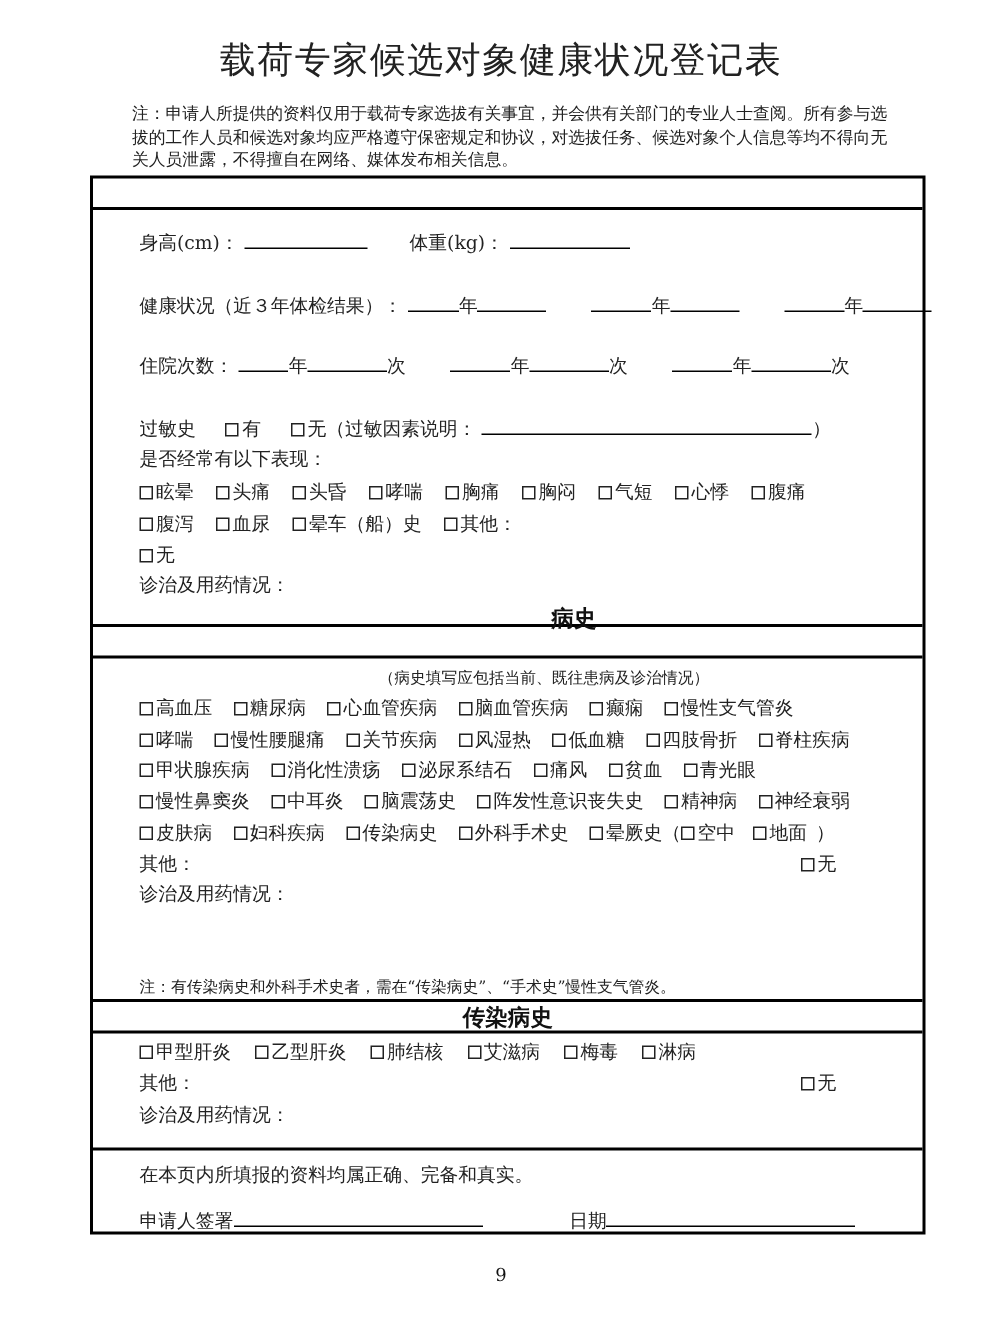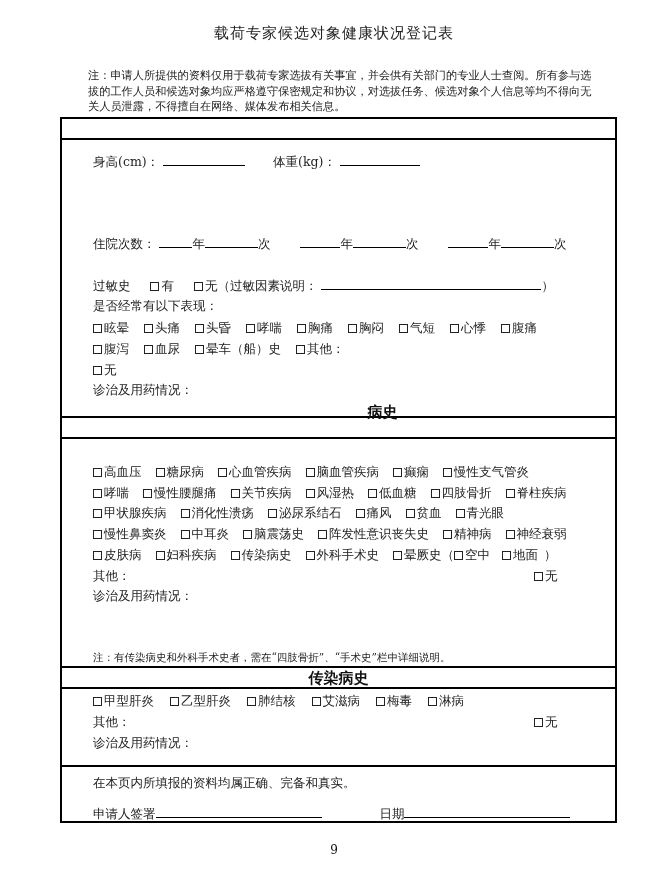--- a/index.html
+++ b/index.html
@@ -1,18 +1,18 @@
 <!DOCTYPE html>
 <html><head>
 <meta charset="utf-8">
 <style>
   * { box-sizing: border-box; margin: 0; padding: 0; }
   html, body { width: 668px; height: 883px; background: #ffffff; overflow: hidden; }
   body { position: relative; font-family: "DejaVu Serif", "Liberation Serif", serif; color: #111; }
-  .title { position: absolute; top: 24px; left: 0; width: 668px; text-align: center; font-family: "DejaVu Sans", "Liberation Sans", sans-serif; font-size: 15px; letter-spacing: 1px; color: #222; }
+  .title { position: absolute; top: 24px; left: 0; width: 668px; text-align: center; font-family: "DejaVu Sans", "Liberation Sans", sans-serif; font-size: 24px; letter-spacing: 1px; color: #222; }
   .note { position: absolute; top: 68px; left: 88px; width: 510px; font-size: 11.2px; line-height: 15.5px; font-weight: normal; color: #222; }
   .form { position: absolute; left: 60px; top: 117px; width: 557px; height: 706px; border: 2px solid #000; }
   .sec-head { position: absolute; left: 0; width: 553px; text-align: center; font-size: 15px; font-weight: bold; line-height: 18px; }
   .hline { position: absolute; left: 0; width: 553px; height: 0; border-top: 2px solid #000; }
   .row { position: absolute; left: 7px; font-size: 12.5px; white-space: nowrap; color: #222; margin-left: 24px; }
   .u { display: inline-block; border-bottom: 1px solid #000; height: 13px; vertical-align: baseline; }
   .cb { display: inline-block; width: 9px; height: 9px; border: 1px solid #222; margin-right: 2px; vertical-align: -1px; }
   .item { display: inline-block; }
   .small { font-size: 10.5px; }
   .page-num { position: absolute; top: 843px; left: 0; width: 668px; text-align: center; font-size: 12px; }
@@ -28,20 +28,28 @@
   <div class="hline" style="top:19px;"></div>
 
   <div class="row" style="top:34px;">
     <span>身高(cm)：</span>
     <span class="u" style="width:82px;"></span>
     <span style="display:inline-block;width:20px;"></span>
     <span>体重(kg)：</span>
     <span class="u" style="width:80px;"></span>
   </div>
 
+  <div class="row" style="top:76px;">
+    <span>健康状况（近３年体检结果）：</span>
+    <span class="u" style="width:34px;"></span><span>年</span><span class="u" style="width:46px;"></span>
+    <span style="display:inline-block;width:22px;"></span>
+    <span class="u" style="width:40px;"></span><span>年</span><span class="u" style="width:46px;"></span>
+    <span style="display:inline-block;width:22px;"></span>
+    <span class="u" style="width:40px;"></span><span>年</span><span class="u" style="width:46px;"></span>
+  </div>
 
   <div class="row" style="top:116px;">
     <span>住院次数：</span>
     <span class="u" style="width:33px;"></span><span>年</span><span class="u" style="width:53px;"></span><span>次</span>
     <span style="display:inline-block;width:22px;"></span>
     <span class="u" style="width:40px;"></span><span>年</span><span class="u" style="width:53px;"></span><span>次</span>
     <span style="display:inline-block;width:22px;"></span>
     <span class="u" style="width:40px;"></span><span>年</span><span class="u" style="width:53px;"></span><span>次</span>
   </div>
 
@@ -60,35 +68,36 @@
   <div class="row" style="top:222px;" id="sym2"><span class="item" style="margin-right: 15px;"><span class="cb"></span><span>腹泻</span></span><span class="item" style="margin-right: 15px;"><span class="cb"></span><span>血尿</span></span><span class="item" style="margin-right: 15px;"><span class="cb"></span><span>晕车（船）史</span></span><span class="item" style="margin-right: 15px;"><span class="cb"></span><span>其他：</span></span></div>
   <div class="row" style="top:243px;">
     <span class="cb"></span><span>无</span>
   </div>
   <div class="row" style="top:263px;">诊治及用药情况：</div>
 
   <div class="hline" style="top:297px;"></div>
   <div class="sec-head" style="top:284px;margin-left:44px;">病史</div>
   <div class="hline" style="top:318px;"></div>
 
+  <div class="row small" style="top:326px; left:0; width:553px; text-align:center;">（病史填写应包括当前、既往患病及诊治情况）</div>
 
   <div class="row" style="top:345px;" id="his1"><span class="item" style="margin-right: 14px;"><span class="cb"></span><span>高血压</span></span><span class="item" style="margin-right: 14px;"><span class="cb"></span><span>糖尿病</span></span><span class="item" style="margin-right: 14px;"><span class="cb"></span><span>心血管疾病</span></span><span class="item" style="margin-right: 14px;"><span class="cb"></span><span>脑血管疾病</span></span><span class="item" style="margin-right: 14px;"><span class="cb"></span><span>癫痫</span></span><span class="item" style="margin-right: 14px;"><span class="cb"></span><span>慢性支气管炎</span></span></div>
   <div class="row" style="top:366px;" id="his2"><span class="item" style="margin-right: 14px;"><span class="cb"></span><span>哮喘</span></span><span class="item" style="margin-right: 14px;"><span class="cb"></span><span>慢性腰腿痛</span></span><span class="item" style="margin-right: 14px;"><span class="cb"></span><span>关节疾病</span></span><span class="item" style="margin-right: 14px;"><span class="cb"></span><span>风湿热</span></span><span class="item" style="margin-right: 14px;"><span class="cb"></span><span>低血糖</span></span><span class="item" style="margin-right: 14px;"><span class="cb"></span><span>四肢骨折</span></span><span class="item" style="margin-right: 14px;"><span class="cb"></span><span>脊柱疾病</span></span></div>
   <div class="row" style="top:386px;" id="his3"><span class="item" style="margin-right: 14px;"><span class="cb"></span><span>甲状腺疾病</span></span><span class="item" style="margin-right: 14px;"><span class="cb"></span><span>消化性溃疡</span></span><span class="item" style="margin-right: 14px;"><span class="cb"></span><span>泌尿系结石</span></span><span class="item" style="margin-right: 14px;"><span class="cb"></span><span>痛风</span></span><span class="item" style="margin-right: 14px;"><span class="cb"></span><span>贫血</span></span><span class="item" style="margin-right: 14px;"><span class="cb"></span><span>青光眼</span></span></div>
   <div class="row" style="top:407px;" id="his4"><span class="item" style="margin-right: 14px;"><span class="cb"></span><span>慢性鼻窦炎</span></span><span class="item" style="margin-right: 14px;"><span class="cb"></span><span>中耳炎</span></span><span class="item" style="margin-right: 14px;"><span class="cb"></span><span>脑震荡史</span></span><span class="item" style="margin-right: 14px;"><span class="cb"></span><span>阵发性意识丧失史</span></span><span class="item" style="margin-right: 14px;"><span class="cb"></span><span>精神病</span></span><span class="item" style="margin-right: 14px;"><span class="cb"></span><span>神经衰弱</span></span></div>
   <div class="row" style="top:428px;">
     <span id="his5"><span class="item" style="margin-right: 14px;"><span class="cb"></span><span>皮肤病</span></span><span class="item" style="margin-right: 14px;"><span class="cb"></span><span>妇科疾病</span></span><span class="item" style="margin-right: 14px;"><span class="cb"></span><span>传染病史</span></span><span class="item" style="margin-right: 14px;"><span class="cb"></span><span>外科手术史</span></span></span><span class="item"><span class="cb"></span><span>晕厥史（</span><span class="cb"></span><span>空中</span><span style="display:inline-block;width:12px;"></span><span class="cb"></span><span>地面</span><span style="display:inline-block;width:6px;"></span><span>）</span></span>
   </div>
   <div class="row" style="top:449px;">其他：</div>
   <div class="row" style="top:449px; left:448px;">
     <span class="cb"></span><span>无</span>
   </div>
   <div class="row" style="top:469px;">诊治及用药情况：</div>
 
-  <div class="row small" style="top:532px;">注：有传染病史和外科手术史者，需在“四肢骨折”、“手术史”栏中详细说明。</div>
+  <div class="row small" style="top:532px;">注：有传染病史和外科手术史者，需在“传染病史”、“手术史”慢性支气管炎。</div>
 
   <div class="hline" style="top:547px;"></div>
   <div class="sec-head" style="top:550px;">传染病史</div>
   <div class="hline" style="top:568px;"></div>
 
   <div class="row" style="top:574px;" id="inf1"><span class="item" style="margin-right: 16px;"><span class="cb"></span><span>甲型肝炎</span></span><span class="item" style="margin-right: 16px;"><span class="cb"></span><span>乙型肝炎</span></span><span class="item" style="margin-right: 16px;"><span class="cb"></span><span>肺结核</span></span><span class="item" style="margin-right: 16px;"><span class="cb"></span><span>艾滋病</span></span><span class="item" style="margin-right: 16px;"><span class="cb"></span><span>梅毒</span></span><span class="item" style="margin-right: 16px;"><span class="cb"></span><span>淋病</span></span></div>
   <div class="row" style="top:595px;">其他：</div>
   <div class="row" style="top:595px; left:448px;">
     <span class="cb"></span><span>无</span>
   </div>

